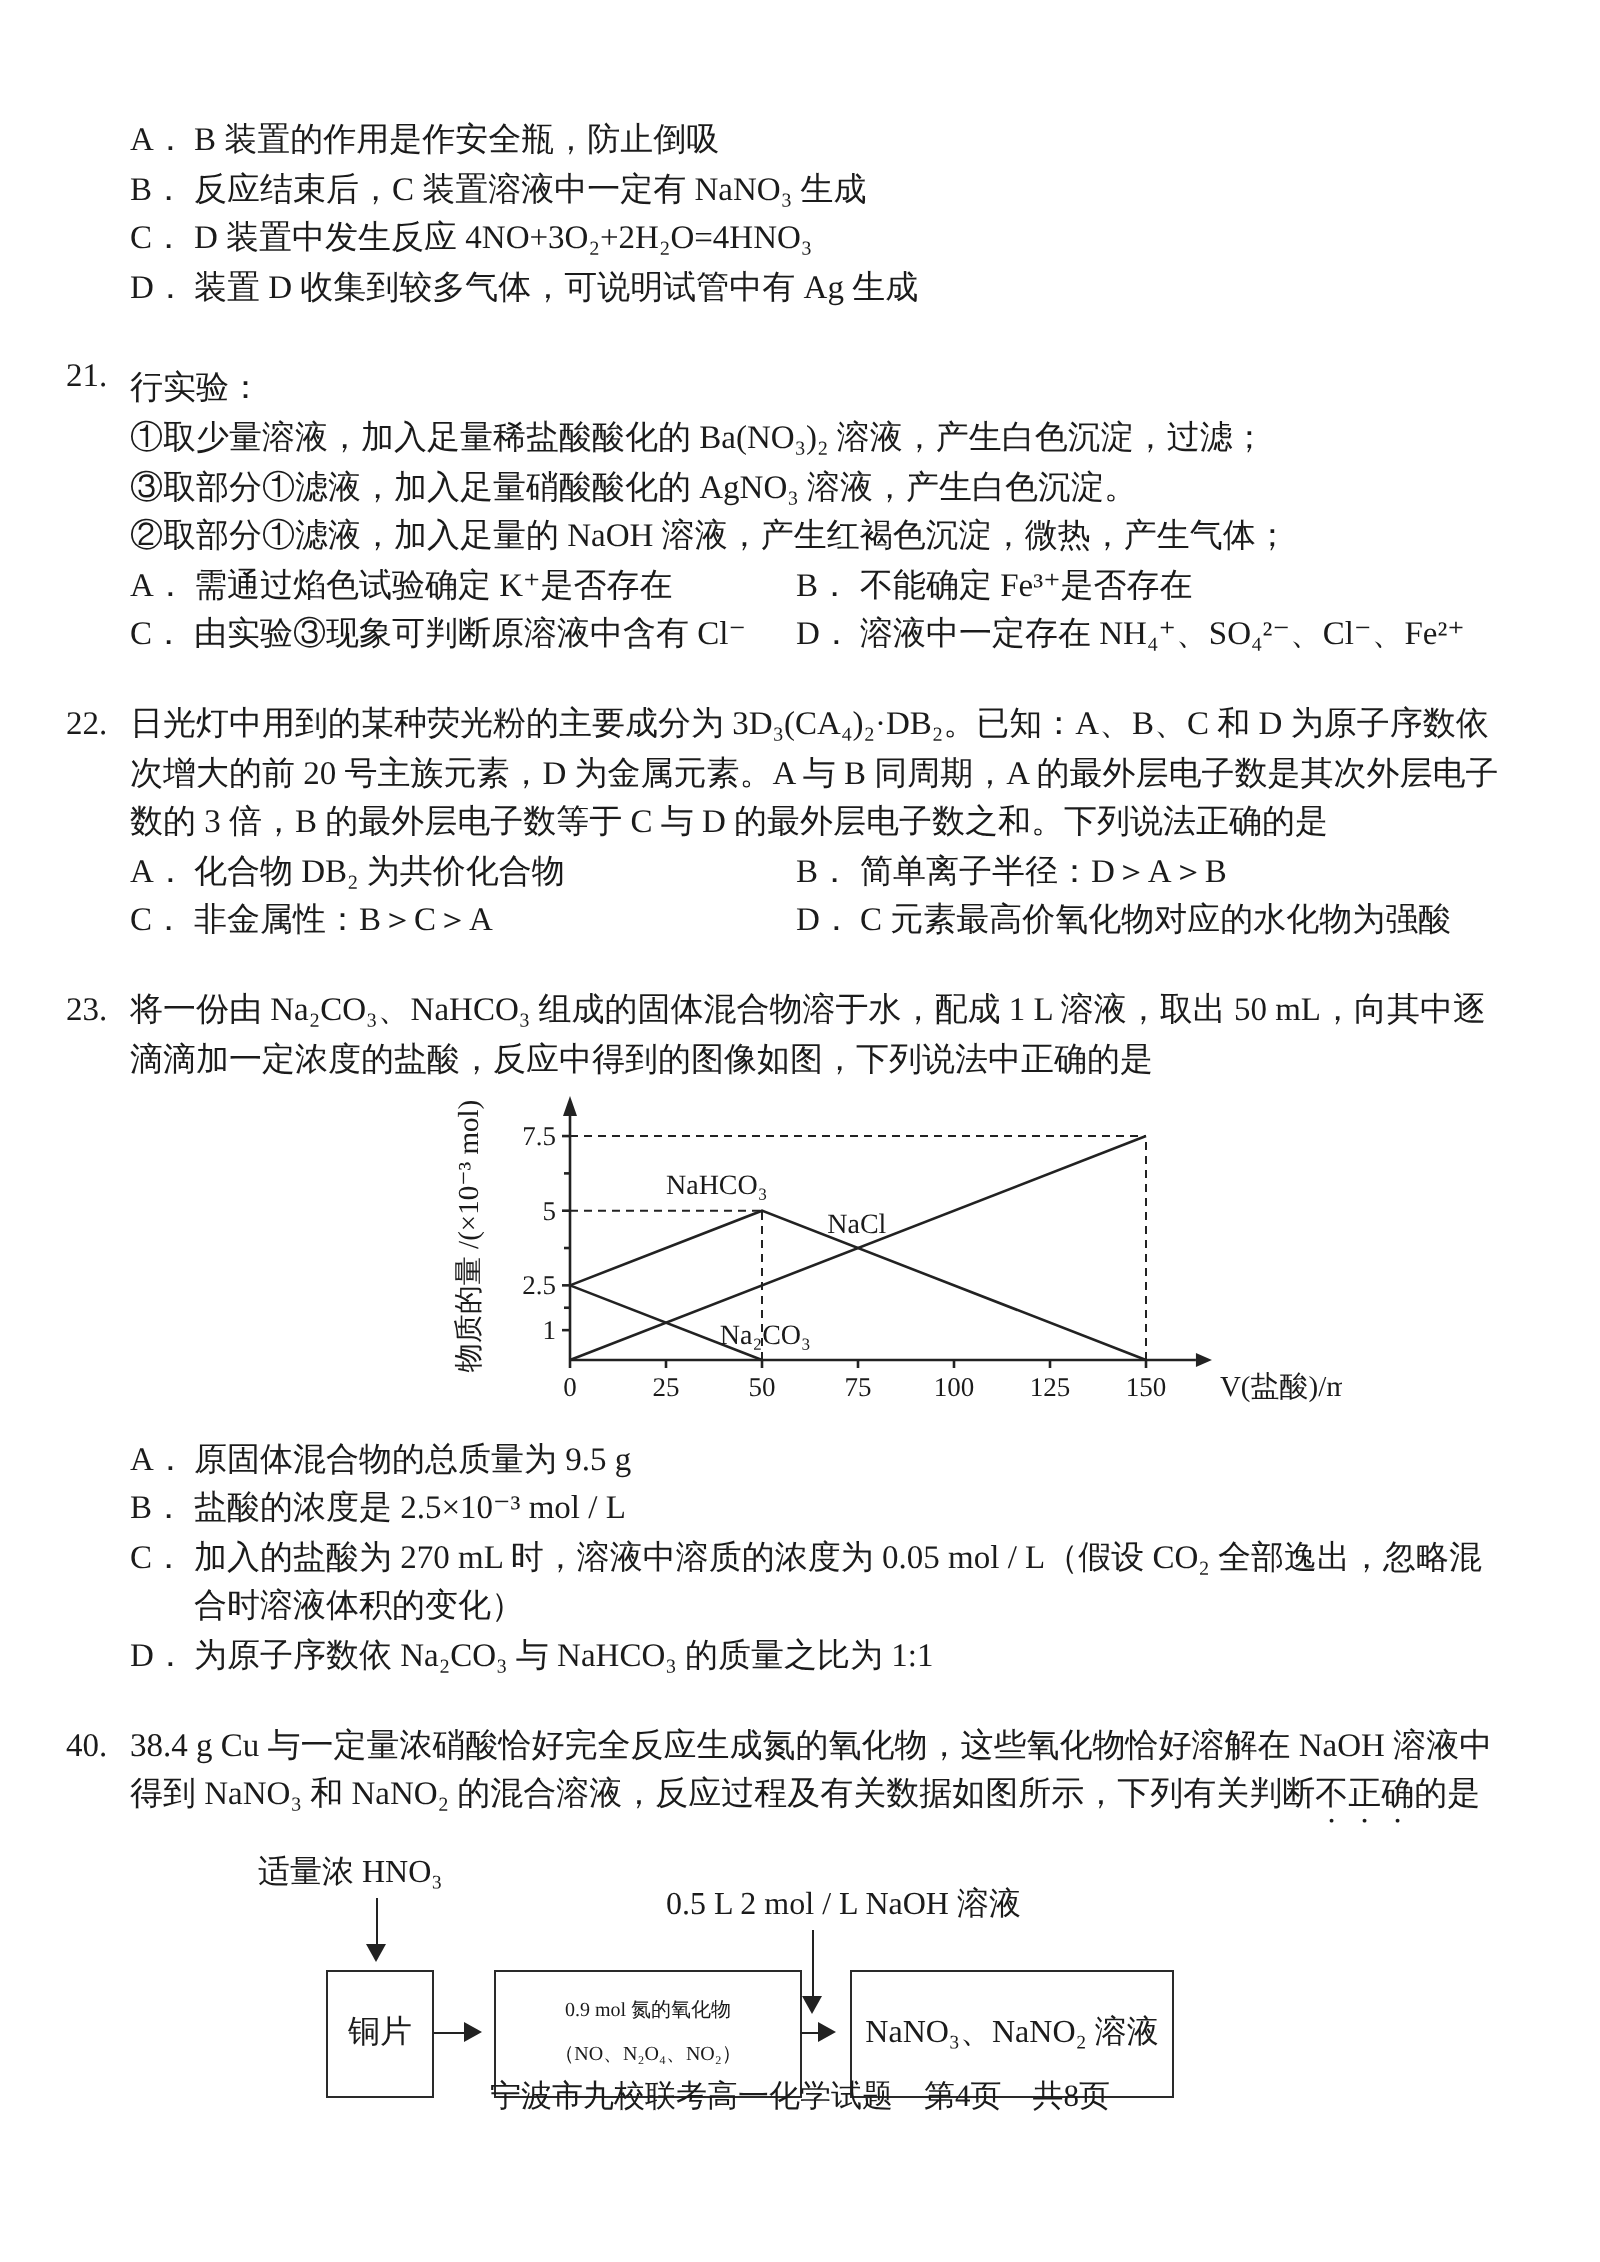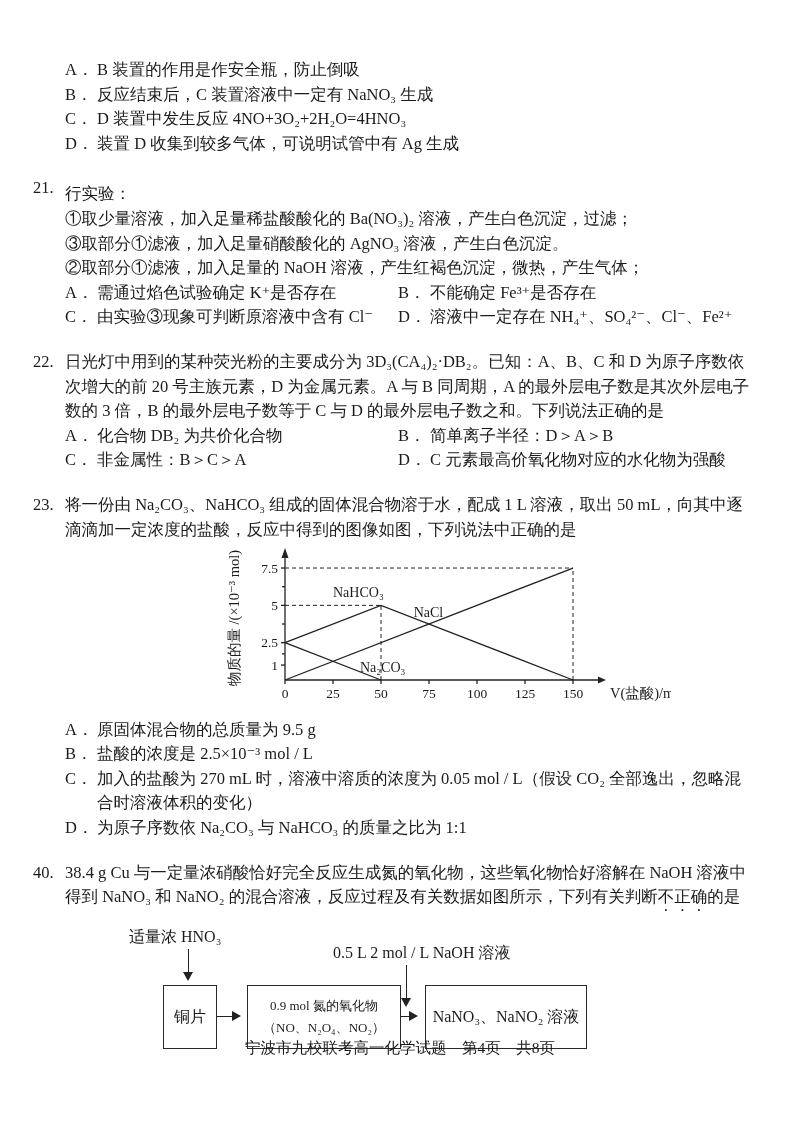--- a/index.html
+++ b/index.html
@@ -214,21 +214,21 @@
       <div class="line">38.4 g Cu 与一定量浓硝酸恰好完全反应生成氮的氧化物，这些氧化物恰好溶解在 NaOH 溶液中</div>
       <div class="line"><span>得到 NaNO₃ 和 NaNO₂ 的混合溶液，反应过程及有关数据如图所示，下列有关判断</span><span class="emph">不正确</span><span>的是</span></div>
     </div>
   </div>
 
   <div class="diagram">
     <div class="dg-label" style="left:96px;top:2px;">适量浓 HNO₃</div>
     <div class="v-arrow" style="left:155px;top:26px;height:28px;"></div>
     <div class="dbox" style="left:130px;top:62px;width:52px;height:62px;">铜片</div>
     <div class="h-arrow" style="left:184px;top:93px;width:20px;"></div>
-    <div class="dbox" style="left:214px;top:62px;width:152px;height:62px;font-size:13px;">
+    <div class="dbox" style="left:214px;top:62px;width:152px;height:62px;font-size:10px;">
       <div>0.9 mol 氮的氧化物</div>
       <div>（NO、N₂O₄、NO₂）</div>
     </div>
     <div class="dg-label" style="left:300px;top:18px;">0.5 L 2 mol / L NaOH 溶液</div>
     <div class="v-arrow" style="left:373px;top:42px;height:38px;"></div>
     <div class="h-arrow" style="left:367px;top:93px;width:14px;"></div>
     <div class="dbox" style="left:392px;top:62px;width:160px;height:62px;">NaNO₃、NaNO₂ 溶液</div>
   </div>
 
 </div>

